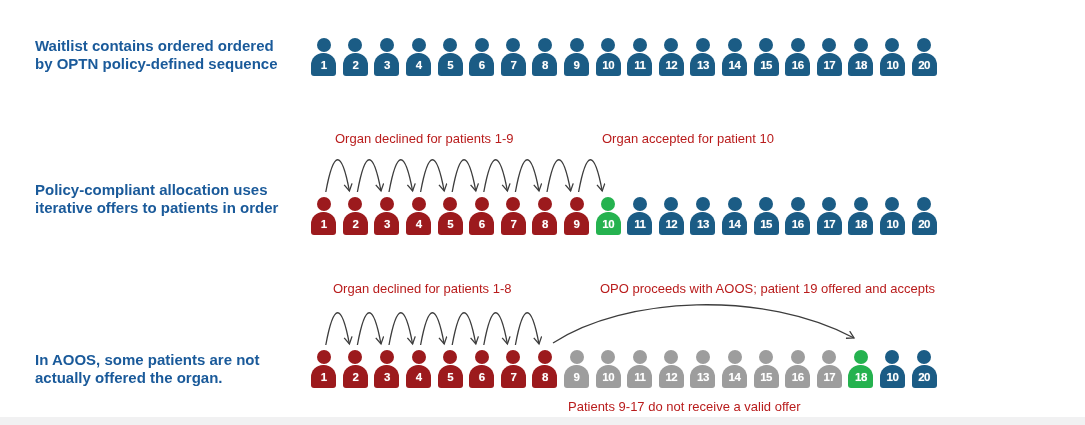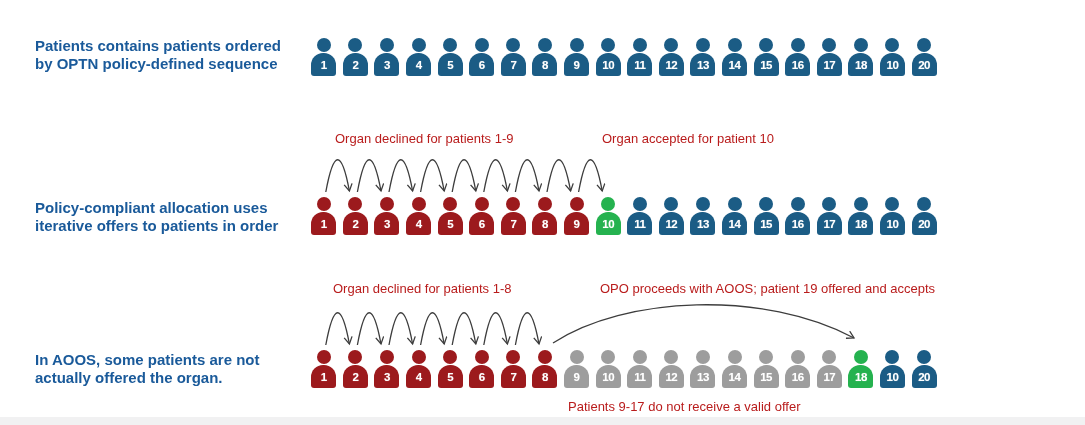--- a/index.html
+++ b/index.html
@@ -9,21 +9,21 @@
     background:#ffffff;
     font-family:"Liberation Sans", sans-serif;
     overflow:hidden;
   }
   .row-label{
     position:absolute;left:35px;width:285px;
     font-weight:bold;font-size:15px;line-height:18px;
     color:#1a5a9a;
   }
   #label-row1{top:37px;}
-  #label-row2{top:199px;}
+  #label-row2{top:181px;}
   #label-row3{top:351px;}
   .ann{
     position:absolute;font-size:13px;line-height:18px;color:#b91c1c;white-space:nowrap;
   }
   #ann-declined-1-9{left:335px;top:130px;}
   #ann-accepted-10{left:602px;top:130px;}
   #ann-declined-1-8{left:333px;top:280px;}
   #ann-opo-aoos{left:600px;top:280px;}
   #footnote{left:560px;top:398px;margin-left:8px;}
   .patients-row{
@@ -84,21 +84,21 @@
         <path d="M 389 345 Q 400.8 281 412.6 344" fill="none" stroke="#3d3d3d" stroke-width="1.3" marker-end="url(#ah)"></path>
         <path d="M 420.6 345 Q 432.4 281 444.2 344" fill="none" stroke="#3d3d3d" stroke-width="1.3" marker-end="url(#ah)"></path>
         <path d="M 452.2 345 Q 464 281 475.8 344" fill="none" stroke="#3d3d3d" stroke-width="1.3" marker-end="url(#ah)"></path>
         <path d="M 483.8 345 Q 495.6 281 507.4 344" fill="none" stroke="#3d3d3d" stroke-width="1.3" marker-end="url(#ah)"></path>
         <path d="M 515.4 345 Q 527.2 281 539 344" fill="none" stroke="#3d3d3d" stroke-width="1.3" marker-end="url(#ah)"></path>
         <path d="M 553 343 C 625 296, 764 290, 854 338" fill="none" stroke="#3d3d3d" stroke-width="1.3" marker-end="url(#ah)"></path>
       </g>
   </svg>
 
   <div class="row-label" id="label-row1">
-    <span>Patients contains patients ordered</span><br>
+    <span>Waitlist contains ordered ordered</span><br>
     <span>by OPTN policy-defined sequence</span>
   </div>
   <div class="row-label" id="label-row2">
     <span>Policy-compliant allocation uses</span><br>
     <span>iterative offers to patients in order</span>
   </div>
   <div class="row-label" id="label-row3">
     <span>In AOOS, some patients are not</span><br>
     <span>actually offered the organ.</span>
   </div>

